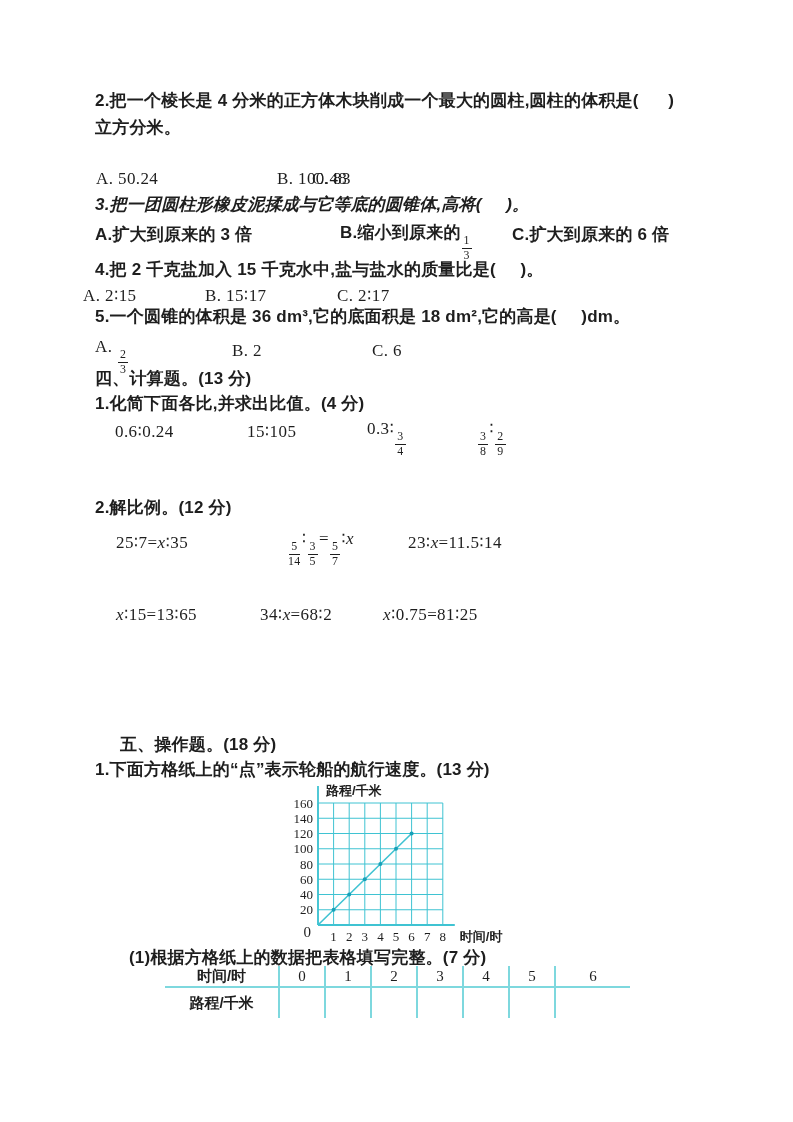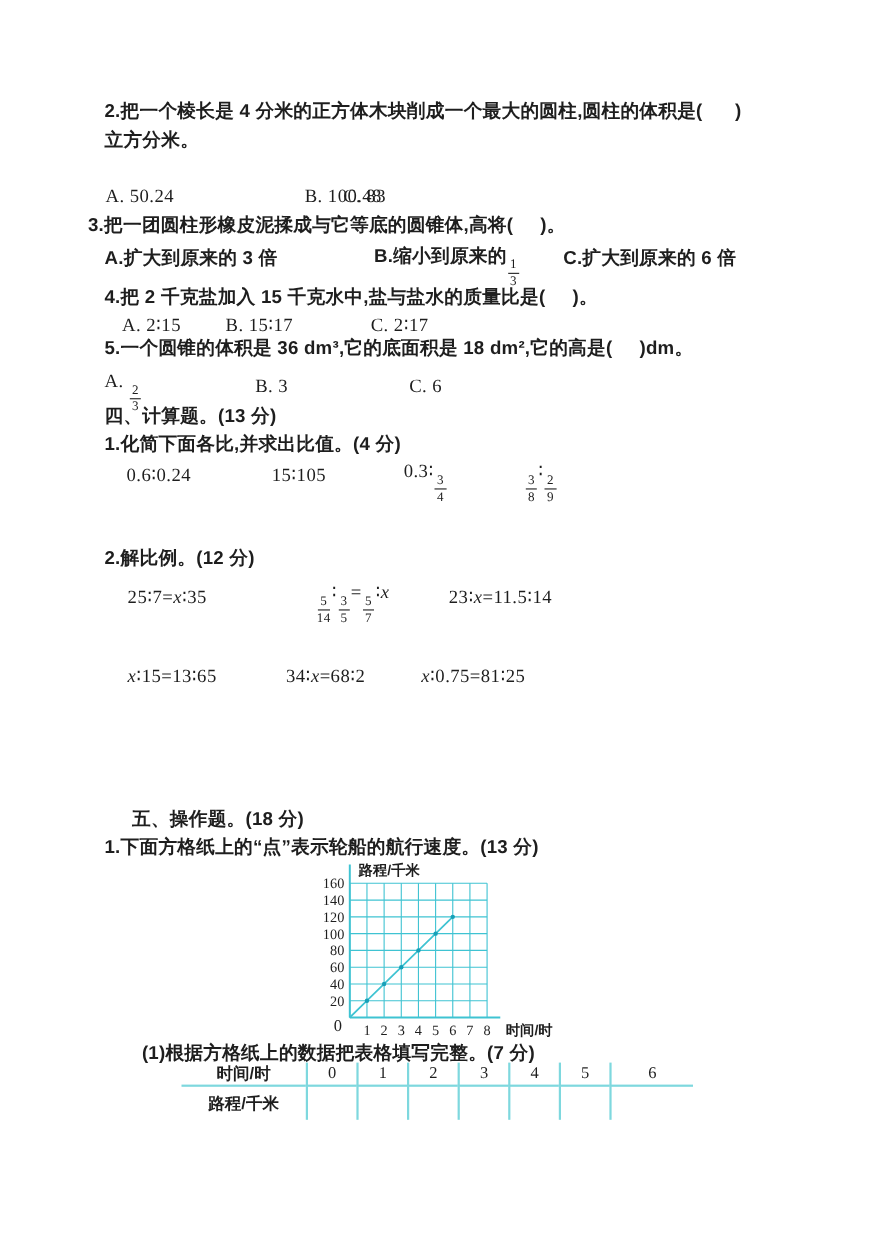--- a/index.html
+++ b/index.html
@@ -23,39 +23,39 @@
 <body>
 
 <div class="page">
 
   <div class="t" style="left:95px;top:90px;">2.把一个棱长是 4 分米的正方体木块削成一个最大的圆柱,圆柱的体积是(&nbsp;&nbsp;&nbsp;&nbsp;&nbsp;&nbsp;)</div>
   <div class="t" style="left:95px;top:117px;">立方分米。</div>
   <div class="t num" style="left:96px;top:168px;">A.  50.24</div>
   <div class="t num" style="left:237px;top:168px;margin-left:40px;">B.  100.48</div>
   <div class="t num" style="left:312px;top:168px;">C.  83</div>
 
-  <div class="t" style="left:80px;top:194px;">3.把一团圆柱形橡皮泥揉成与它等底的圆锥体,高将(&nbsp;&nbsp;&nbsp;&nbsp;&nbsp;)。</div>
+  <div class="t" style="left:95px;top:194px;font-style:italic;">3.把一团圆柱形橡皮泥揉成与它等底的圆锥体,高将(&nbsp;&nbsp;&nbsp;&nbsp;&nbsp;)。</div>
   <div class="t" style="left:95px;top:224px;">A.扩大到原来的 3 倍</div>
   <div class="t" style="left:340px;top:222px;">B.缩小到原来的<span class="frac">
         <span class="fn">1</span>
         <span class="fd">3</span>
       </span></div>
   <div class="t" style="left:512px;top:224px;">C.扩大到原来的 6 倍</div>
 
   <div class="t" style="left:95px;top:259px;">4.把 2 千克盐加入 15 千克水中,盐与盐水的质量比是(&nbsp;&nbsp;&nbsp;&nbsp;&nbsp;)。</div>
-  <div class="t num" style="left:111px;top:285px;">A.  2∶15</div>
+  <div class="t num" style="left:83px;top:285px;">A.  2∶15</div>
   <div class="t num" style="left:205px;top:285px;">B.  15∶17</div>
   <div class="t num" style="left:337px;top:285px;">C.  2∶17</div>
 
   <div class="t" style="left:95px;top:306px;">5.一个圆锥的体积是 36 dm³,它的底面积是 18 dm²,它的高是(&nbsp;&nbsp;&nbsp;&nbsp;&nbsp;)dm。</div>
   <div class="t num" style="left:95px;top:336px;">A.  <span class="frac">
         <span class="fn">2</span>
         <span class="fd">3</span>
       </span></div>
-  <div class="t num" style="left:232px;top:340px;">B.  3</div>
+  <div class="t num" style="left:232px;top:340px;">B.  2</div>
   <div class="t num" style="left:372px;top:340px;">C.  6</div>
 
   <div class="t" style="left:95px;top:368px;">四、计算题。(13 分)</div>
   <div class="t" style="left:95px;top:393px;">1.化简下面各比,并求出比值。(4 分)</div>
 
   <div class="t num" style="left:115px;top:421px;">0.6∶0.24</div>
   <div class="t num" style="left:247px;top:421px;">15∶105</div>
   <div class="t num" style="left:367px;top:418px;">0.3∶<span class="frac">
         <span class="fn">3</span>
         <span class="fd">4</span>

